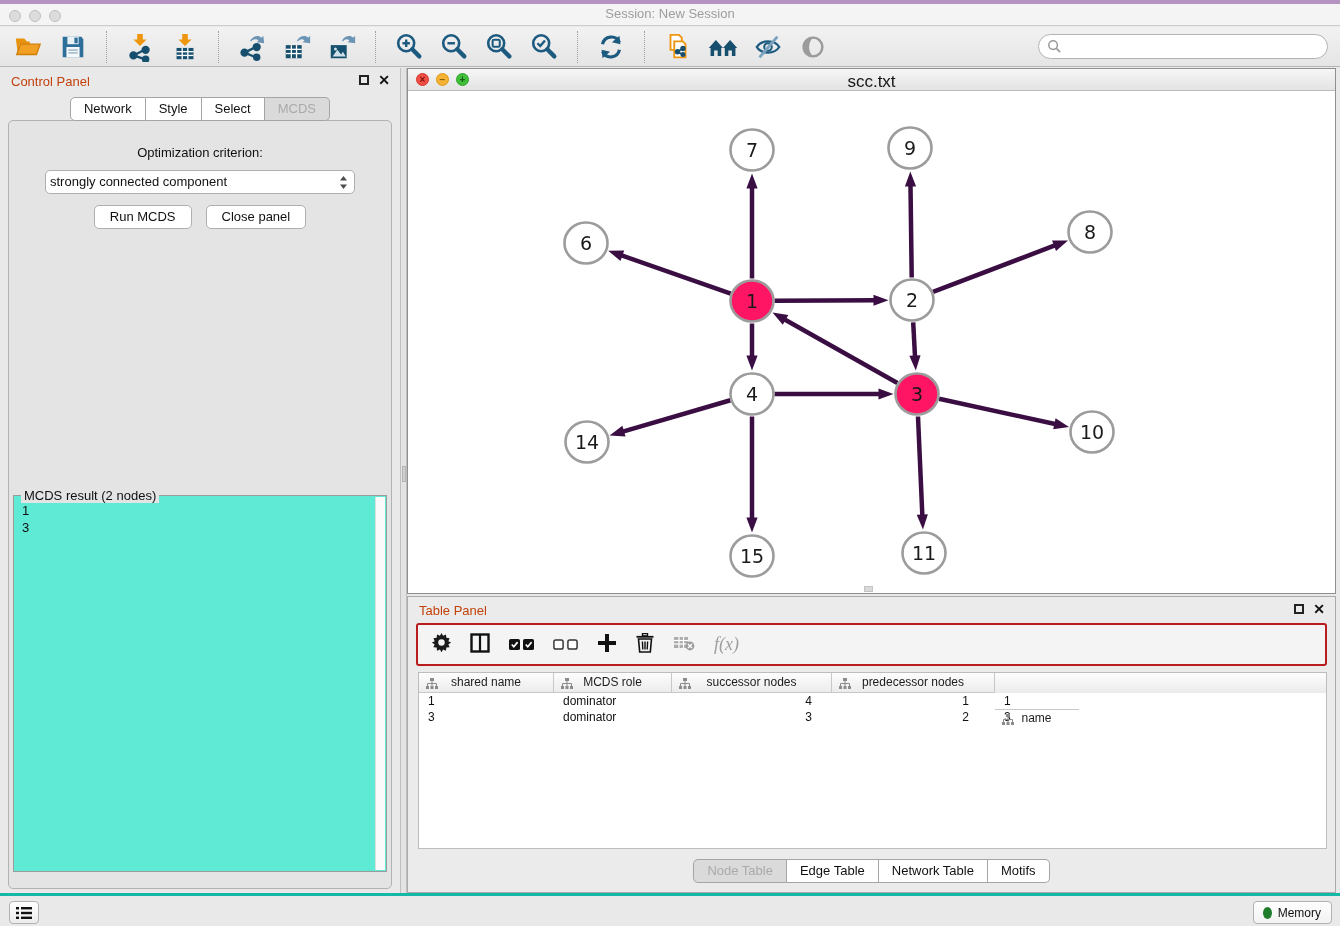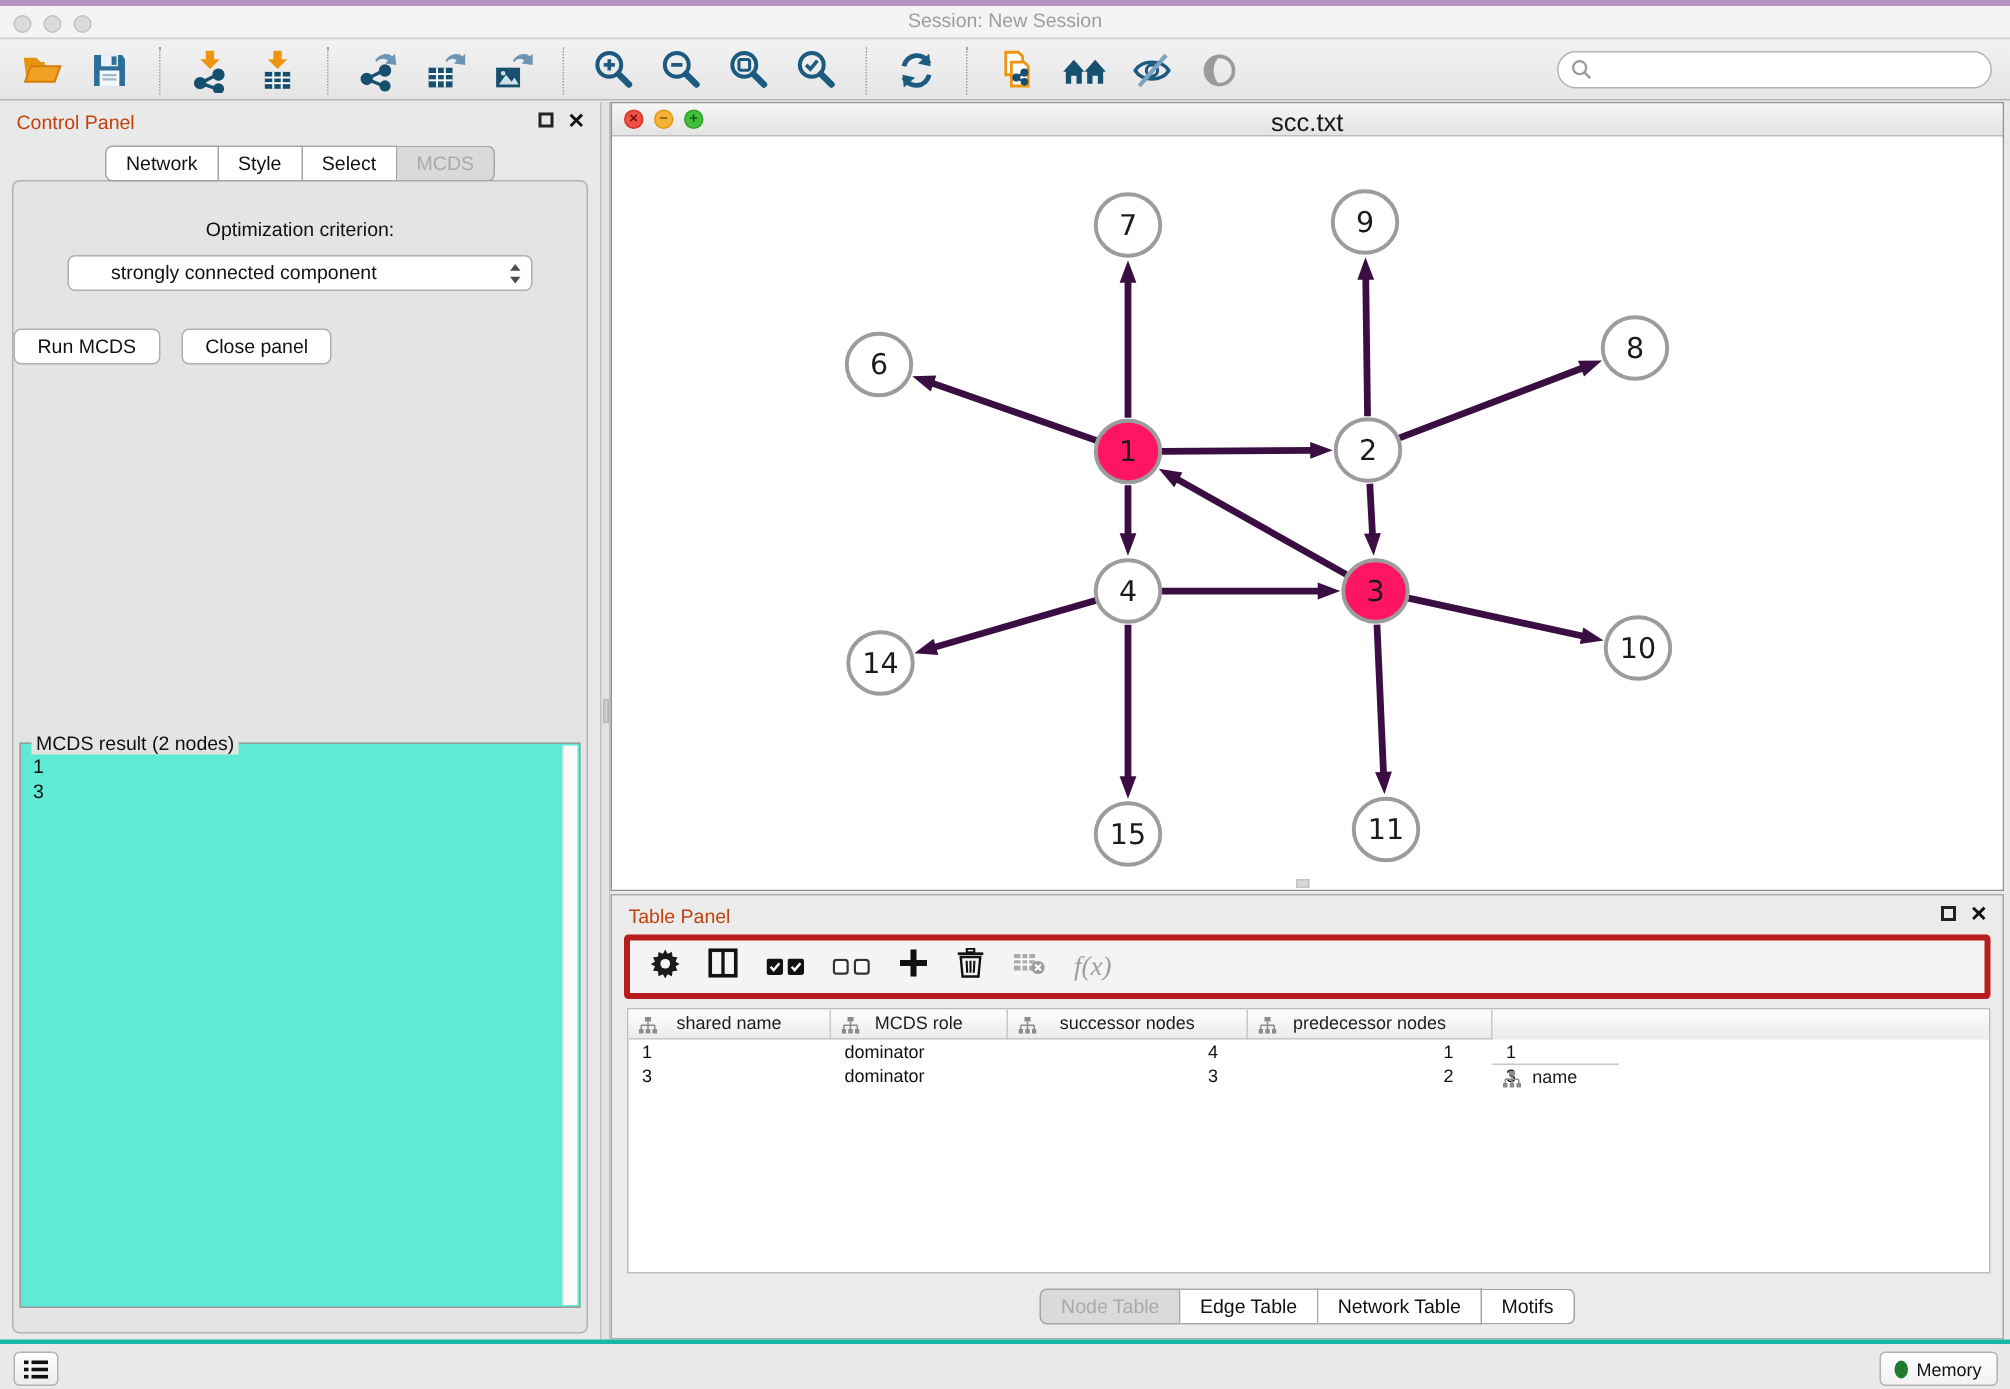--- a/index.html
+++ b/index.html
@@ -32,23 +32,23 @@
   .float-box { width:10px; height:10px; border:2px solid #222; }
   .close-x { font-size:14px; font-weight:bold; color:#111; line-height:12px; }
   .tabs-row { position:absolute; left:0; width:100%; display:flex; justify-content:center; z-index:3; }
   .cp-tabs { top:29px; }
   .tab { font-size:13px; padding:3px 13px 4px; background:#fff; border:1px solid #a5a5a5; border-left:none; color:#111; white-space:nowrap; }
   .tab:first-child { border-left:1px solid #a5a5a5; border-radius:5px 0 0 5px; }
   .tab:last-child { border-radius:0 5px 5px 0; }
   .tab.selected { background:#dadada; color:#aaaaaa; }
   .cp-body { position:absolute; top:52px; left:8px; right:8px; bottom:4px; background:#e4e4e4; border:1px solid #b2b2b2; border-radius:5px; }
   .opt-label { margin-top:24px; text-align:center; font-size:13px; color:#101010; }
-  .select { position:relative; margin:10px auto 0; width:310px; height:24px; background:#fff; border:1px solid #afafaf; border-radius:5px; font-size:13px; line-height:22px; padding-left:28px; color:#111; }
+  .select { position:relative; margin:10px auto 0; width:310px; height:24px; background:#fff; border:1px solid #afafaf; border-radius:5px; font-size:13px; line-height:22px; padding-left:4px; color:#111; }
   .select .stepper { position:absolute; right:6px; top:4px; }
-  .btn-row { margin-top:25px; display:flex; justify-content:flex-start; gap:14px; }
+  .btn-row { margin-top:11px; display:flex; justify-content:center; gap:14px; }
   .push-btn { font-size:13px; padding:3px 15px 4px; background:#fff; border:1px solid #afafaf; border-radius:5px; color:#111; }
   .result-box { position:absolute; left:4px; right:4px; top:374px; bottom:16px; border:1px solid #9b9b9b; background:#5eead4; }
   .result-legend { position:absolute; top:-8px; left:7px; background:#e4e4e4; padding:0 3px; font-size:13px; color:#101010; }
   .result-lines { padding:6px 8px; font-size:13px; line-height:17px; color:#111; }
   .result-scroll { position:absolute; top:1px; bottom:1px; right:1px; width:10px; background:#fafafa; border-left:1px solid #dedede; }
 
   
   .v-split { position:absolute; left:400px; width:7px; top:0; bottom:0; background:#e3e3e3; border-left:1px solid #c0c0c0; border-right:1px solid #c0c0c0; }
   .v-grip { position:absolute; left:1px; top:398px; width:4px; height:16px; background:#cfcfcf; border:1px solid #b5b5b5; }
 
@@ -62,21 +62,21 @@
   .light { width:13px; height:13px; border-radius:50%; font-size:10px; font-weight:bold; text-align:center; line-height:12px; }
   .light.red { background:#ef4f45; border:1px solid #d63529; color:#7e130a; }
   .light.yellow { background:#f6b235; border:1px solid #dd9912; color:#875f04; }
   .light.green { background:#41bf3c; border:1px solid #2da428; color:#135f0e; }
   .net-canvas { position:absolute; top:23px; left:0; right:0; bottom:0; background:#fff; }
   .h-grip { position:absolute; left:456px; bottom:1px; width:9px; height:6px; background:#d9d9d9; border:1px solid #c4c4c4; }
 
   
   .table-panel { position:absolute; top:528px; left:0; right:0; bottom:0; background:#ebebeb; border:1px solid #ababab; }
   .tp-header { position:relative; height:25px; }
-  .tp-toolbar { margin:1px 8px 0; height:43px; background:#f4f4f4; border:4px solid #b91c1c; border-radius:3px; display:flex; align-items:center; padding-left:14px; gap:19px; }
+  .tp-toolbar { margin:1px 8px 0; height:43px; background:#f4f4f4; border:2px solid #b91c1c; border-radius:3px; display:flex; align-items:center; padding-left:14px; gap:19px; }
   .tp-table { position:relative; margin:6px 8px 0 10px; height:177px; background:#fff; border:1px solid #bdbdbd; overflow:hidden; }
   .thead { display:flex; height:20px; background:linear-gradient(#fdfdfd,#ebebeb); }
   .th { position:relative; border-right:1px solid #c8c8c8; border-bottom:1px solid #c8c8c8; font-size:12px; color:#1c1c1c; text-align:center; line-height:19px; }
   .th .hicon { position:absolute; left:7px; top:4px; }
   .trow { display:flex; height:16px; }
   .td { font-size:12px; color:#111; line-height:16px; white-space:nowrap; overflow:hidden; }
   .tp-tabs { bottom:9px; }
 
   
   .statusbar { position:absolute; bottom:0; left:0; right:0; height:33px; background:#e9e9e9; border-top:3px solid #14b8a6;text-align:right; }

